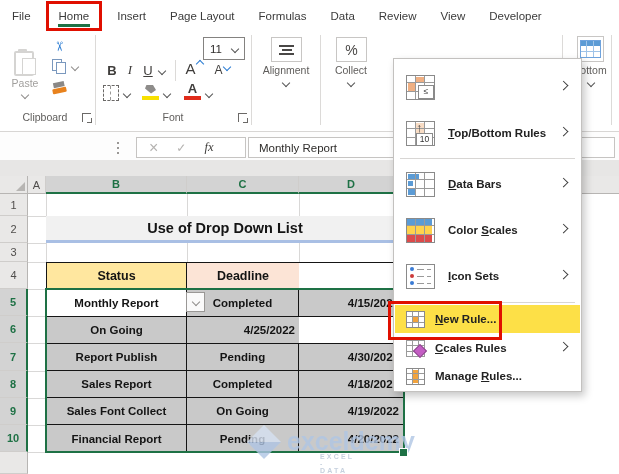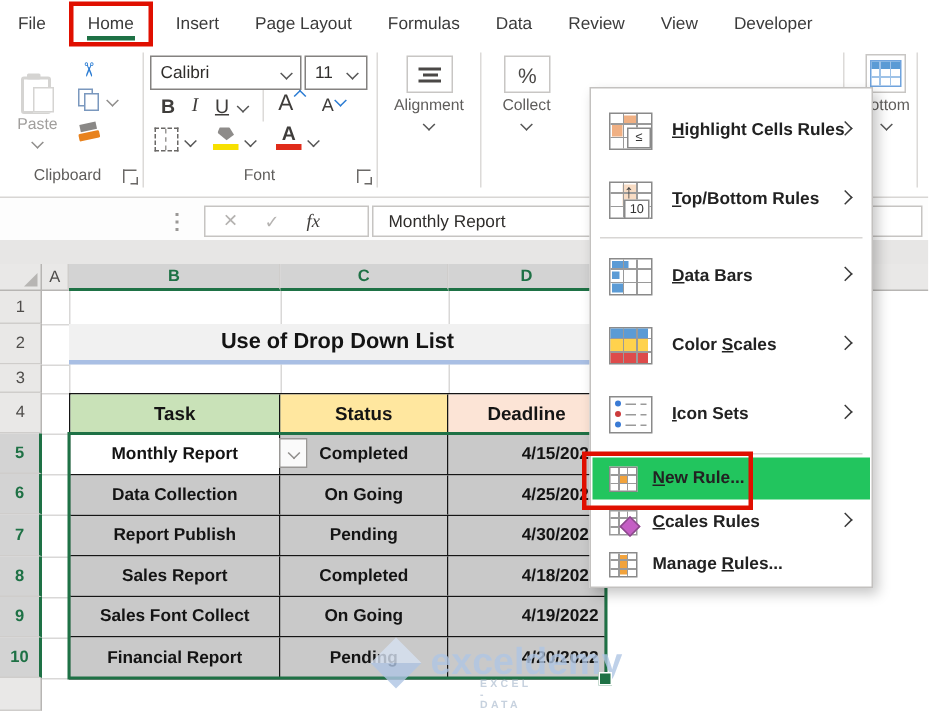--- a/index.html
+++ b/index.html
@@ -81,21 +81,21 @@
   .fillhandle{position:absolute;left:399px;top:448px;width:7px;height:7px;background:#1e7145;border:1px solid #fff;z-index:8}
   .ddbtn{position:absolute;left:186px;top:292px;width:19px;height:20px;background:#fafafa;border:1px solid #9a9896;z-index:5;display:flex;align-items:center;justify-content:center;box-sizing:border-box}
   
   .wm{position:absolute;z-index:7;opacity:.8;pointer-events:none}
   .wm .dia{position:absolute;left:252px;top:430px;width:24px;height:24px;transform:rotate(45deg);background:linear-gradient(135deg,#d6e1f2 50%,#afc5e4 50%)}
   .wm .brand{position:absolute;left:287px;top:427px;font-size:25px;font-weight:700;color:#b0c6e4}
   .wm .tag{position:absolute;left:320px;top:453px;font-size:7px;font-weight:700;letter-spacing:2.2px;color:#b9c6d6}
   
   .cfmenu{position:absolute;left:393px;top:58px;width:189px;height:334px;background:#fff;border:1px solid #c3c1bf;box-shadow:3px 4px 8px rgba(0,0,0,.22);z-index:50;box-sizing:border-box}
   .mi{position:absolute;left:1px;right:1px;display:flex;align-items:center;padding-left:11px}
-  .mi.hl{background:#22c55e}
+  .mi.hl{background:#fde047}
   .milabel{margin-left:13px;font-size:11.5px;font-weight:700;color:#222;white-space:nowrap}
   .mi.small .milabel{margin-left:10px}
   .u{text-decoration:underline}
   .subarrow{position:absolute;right:13px;top:50%;width:6px;height:6px;border-right:1.5px solid #3a3a3a;border-bottom:1.5px solid #3a3a3a;transform:translateY(-70%) rotate(-45deg)}
   .msep{position:absolute;left:6px;right:6px;height:1px;background:#d8d6d4}
   .gicon{position:relative;width:27px;height:23px;border:1px solid #8a8a8a;background:#fff;flex:none}
   .gicon i,.sicon i{position:absolute;display:block}
   .gicon .gl{left:0;top:0;width:100%;height:100%;background:
      linear-gradient(to right,transparent 0 8px,#9a9a9a 8px 9px,transparent 9px 17px,#9a9a9a 17px 18px,transparent 18px),
      linear-gradient(to bottom,transparent 0 6px,#9a9a9a 6px 7px,transparent 7px 15px,#9a9a9a 15px 16px,transparent 16px)}
@@ -154,24 +154,20 @@
       <span class="fpic">
           <span class="hnd"></span>
           <span class="br"></span>
         </span>
     </div>
     <div class="grplabel" style="left:10px;top:79px;width:70px">Clipboard</div>
     <div class="launcher" style="left:82px;top:81px">
         <i></i>
       </div>
 
-    <div class="combo" style="left:100px;top:5px;width:99px;height:21px">
-      <span class="txt">Calibri</span>
-        <span class="chev"></span>
-    </div>
     <div class="combo" style="left:203px;top:5px;width:40px;height:21px">
       <span class="txt">11</span>
         <span class="chev"></span>
     </div>
     <div class="rbtn" style="left:104px;top:29px;width:16px;height:18px;font-weight:700;font-size:13px">B</div>
     <div class="rbtn" style="left:122px;top:29px;width:16px;height:18px;font-style:italic;font-size:13px;font-family:'Liberation Serif',serif">I</div>
     <div class="rbtn" style="left:140px;top:29px;width:16px;height:18px;text-decoration:underline;font-size:13px">U</div>
     <span class="chev abs" style="left:159px;top:36px"></span>
     <div class="vsep" style="left:175px;top:28px;bottom:50px"></div>
     <div class="rbtn" style="left:184px;top:26px;width:20px;height:20px;font-size:15px">
@@ -272,31 +268,29 @@
   <div class="gline" style="left:28px;top:343px;width:18px;height:1px"></div>
   <div class="gline" style="left:28px;top:371px;width:18px;height:1px"></div>
   <div class="gline" style="left:28px;top:398px;width:18px;height:1px"></div>
   <div class="gline" style="left:28px;top:425px;width:18px;height:1px"></div>
   <div class="gline" style="left:28px;top:452px;width:18px;height:1px"></div>
 
   <div class="title">Use of Drop Down List</div>
 
   <div class="xtable">
     <div class="trow hrow">
-      <div class="tcell" style="background:#c9e2b8">Task</div>
       <div class="tcell" style="background:#ffe79f">Status</div>
       <div class="tcell" style="background:#fce4d6">Deadline</div>
     </div>
     <div class="trow">
       <div class="tcell" style="background:#fff">Monthly Report</div>
       <div class="tcell selgray">Completed</div>
       <div class="tcell selgray num">4/15/2022</div>
     </div>
     <div class="trow">
-      <div class="tcell selgray">Data Collection</div>
       <div class="tcell selgray">On Going</div>
       <div class="tcell selgray num">4/25/2022</div>
     </div>
     <div class="trow">
       <div class="tcell selgray">Report Publish</div>
       <div class="tcell selgray">Pending</div>
       <div class="tcell selgray num">4/30/2022</div>
     </div>
     <div class="trow">
       <div class="tcell selgray">Sales Report</div>
@@ -330,21 +324,20 @@
 
   <div class="cfmenu">
 
     <div class="mi" style="top:5px;height:46px">
       <span class="gicon">
         <i style="left:9px;top:1px;width:8px;height:5px;background:#f0b083"></i>
         <i style="left:1px;top:7px;width:7px;height:8px;background:#f0b083"></i>
         <i class="gl"></i>
         <span class="badge" style="left:11px;top:9px;width:14px;height:12px">≤</span>
       </span>
-      <span class="milabel"><span></span><span class="u">H</span><span>ighlight Cells Rules</span></span>
       <span class="subarrow"></span>
     </div>
 
     <div class="mi" style="top:51px;height:46px">
       <span class="gicon">
         <i style="left:8px;top:1px;width:9px;height:14px;background:#f8dcc4"></i>
         <i class="gl"></i>
         <i style="left:9px;top:-2px;font-size:13px;font-weight:700;color:#444;font-style:normal">↑</i>
         <span class="badge" style="left:9px;top:11px;width:15px;height:11px">10</span>
       </span>

